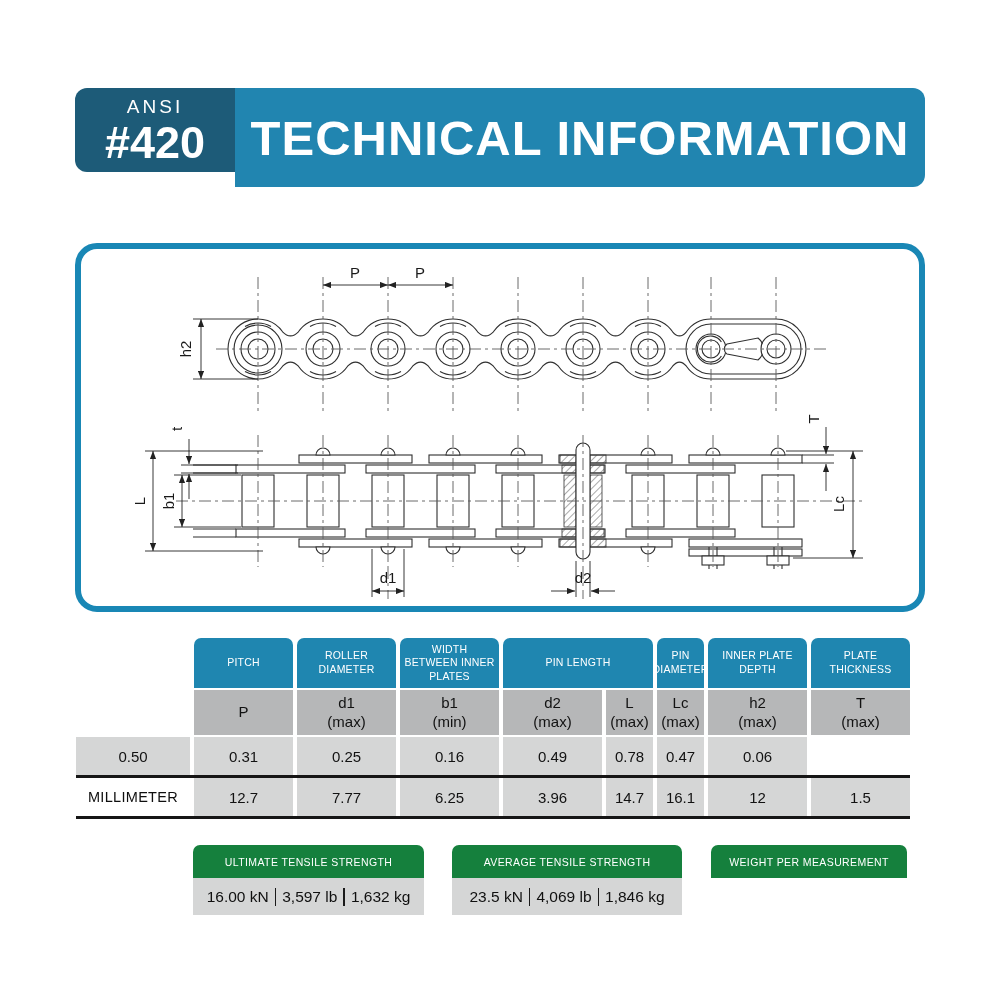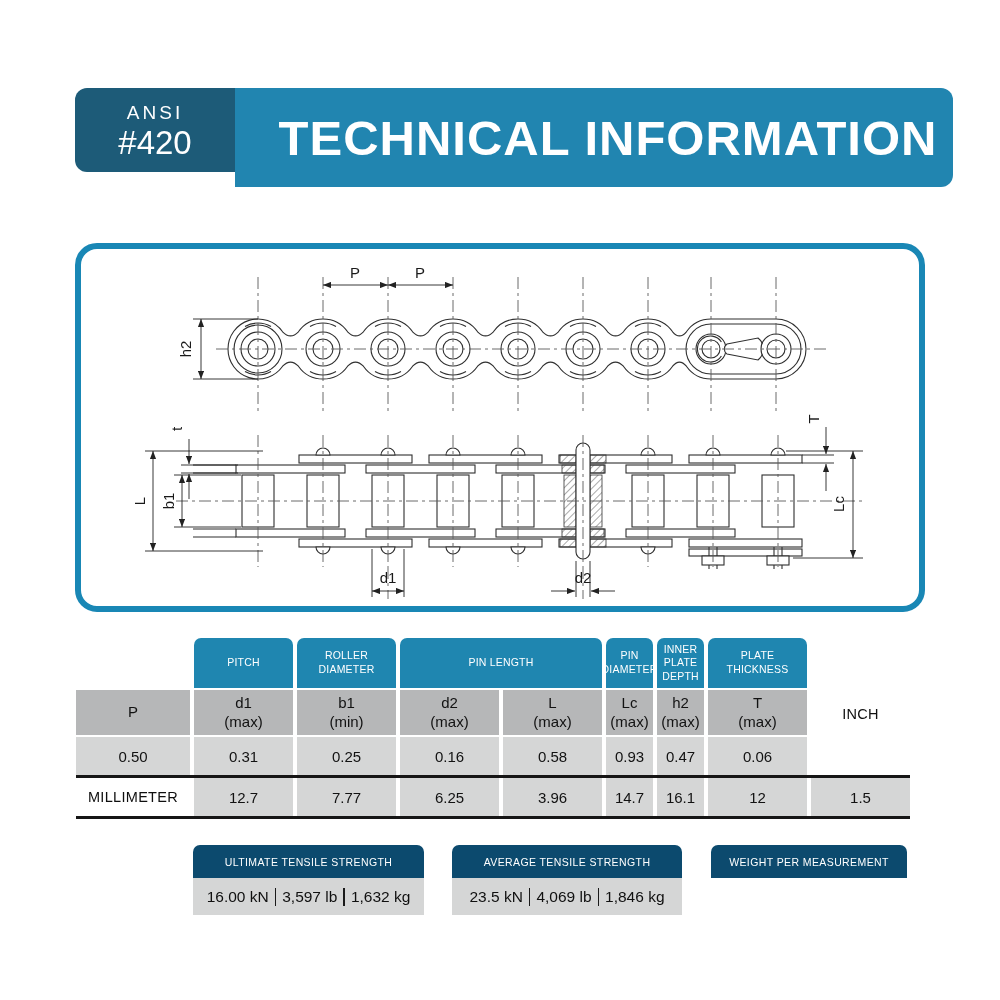--- a/index.html
+++ b/index.html
@@ -4,25 +4,25 @@
 <style>
   html,body{margin:0;padding:0;background:#fff;}
   .page{position:relative;width:1000px;height:1000px;background:#fff;
         font-family:"Liberation Sans",sans-serif;overflow:hidden;}
 
   
   .hdr-left{position:absolute;left:75px;top:88px;width:160px;height:84px;
     background:#1d5b78;border-radius:12px 0 0 12px;color:#fff;
     display:flex;flex-direction:column;align-items:center;justify-content:center;}
   .hdr-left .ansi{font-size:19px;letter-spacing:3px;margin-bottom:2px;}
-  .hdr-left .pn{font-size:33px;font-weight:normal;letter-spacing:0px;line-height:1;}
+  .hdr-left .pn{font-size:45px;font-weight:bold;letter-spacing:0px;line-height:1;}
   .hdr-right{position:absolute;left:235px;top:88px;width:690px;height:99px;
     background:#2185b0;border-radius:0 12px 12px 0;color:#fff;
     display:flex;align-items:center;justify-content:center;
-    font-size:49px;font-weight:bold;letter-spacing:1px;white-space:nowrap;padding-left:28px;}
+    font-size:49px;font-weight:bold;letter-spacing:1px;white-space:nowrap;}
 
   
   .panel{position:absolute;left:75px;top:243px;width:850px;height:369px;
     border:6px solid #1987b5;border-radius:22px;box-sizing:border-box;background:#fff;}
   .panel svg{display:block;width:100%;height:100%;}
   .geo{stroke:#2f2f2f;stroke-width:1.1;fill:none;}
   .geow{stroke:#2f2f2f;stroke-width:1.1;fill:#fff;}
   .cl{stroke:#5a5a5a;stroke-width:0.9;fill:none;stroke-dasharray:12 4 3 4;}
   .dim{stroke:#222;stroke-width:0.9;fill:none;}
   .dimtxt{font-family:"Liberation Sans",sans-serif;font-size:15px;fill:#1a1a1a;}
@@ -38,21 +38,21 @@
       letter-spacing:0.2px;padding:2px 4px;}
   .sub{background:#b6b7b8;color:#121212;font-size:15px;line-height:1.25;
       border-bottom:2px solid #fff;flex-direction:column;}
   .val{background:#d5d6d6;color:#121212;font-size:15px;}
   .rowlab{background:#fff;color:#0f0f0f;font-size:14.5px;letter-spacing:0.3px;}
   .blank{background:#fff;}
   .divider{grid-column:1 / -1;background:#161616;}
 
   
   .ibox{position:absolute;top:845px;}
-  .ibox-h{height:33px;background:#0c4a6e;border-radius:7px 7px 0 0;color:#fff;
+  .ibox-h{height:33px;background:#15803d;border-radius:7px 7px 0 0;color:#fff;
     font-size:10.5px;letter-spacing:0.4px;display:flex;align-items:center;justify-content:center;
     text-transform:uppercase;}
   .ibox-b{height:37px;background:#d5d6d6;display:flex;align-items:center;justify-content:center;
     font-size:15.5px;color:#101010;gap:6px;}
   .vsep{display:inline-block;width:1.5px;height:18px;background:#1a1a1a;}
 </style>
 </head>
 <body>
 
 <div class="page">
@@ -248,20 +248,21 @@
         <text x="502" y="334" text-anchor="middle" class="dimtxt">d2</text>
       </g>
     </svg>
   </div>
 
   <div class="spec-table">
 
     <div class="cell blank"></div>
     <div class="cell th">PITCH</div>
     <div class="cell th">ROLLER DIAMETER</div>
+    <div class="cell th">WIDTH BETWEEN INNER PLATES</div>
     <div class="cell th" style="grid-column:span 2">PIN LENGTH</div>
     <div class="cell th">PIN DIAMETER</div>
     <div class="cell th">INNER PLATE DEPTH</div>
     <div class="cell th">PLATE THICKNESS</div>
 
     <div class="cell blank"></div>
     <div class="cell sub">
       <span>P</span>
         <span></span>
     </div>
@@ -287,27 +288,26 @@
     </div>
     <div class="cell sub">
       <span>h2</span>
         <span>(max)</span>
     </div>
     <div class="cell sub">
       <span>T</span>
         <span>(max)</span>
     </div>
 
-    <div class="cell rowlab">INCH</div>
     <div class="cell val">0.50</div>
     <div class="cell val">0.31</div>
     <div class="cell val">0.25</div>
     <div class="cell val">0.16</div>
-    <div class="cell val">0.58</div>
-    <div class="cell val">0.93</div>
+    <div class="cell val">0.49</div>
+    <div class="cell val">0.78</div>
     <div class="cell val">0.47</div>
     <div class="cell val">0.06</div>
 
     <div class="divider"></div>
 
     <div class="cell rowlab">MILLIMETER</div>
     <div class="cell val">12.7</div>
     <div class="cell val">7.77</div>
     <div class="cell val">6.25</div>
     <div class="cell val">3.96</div>

